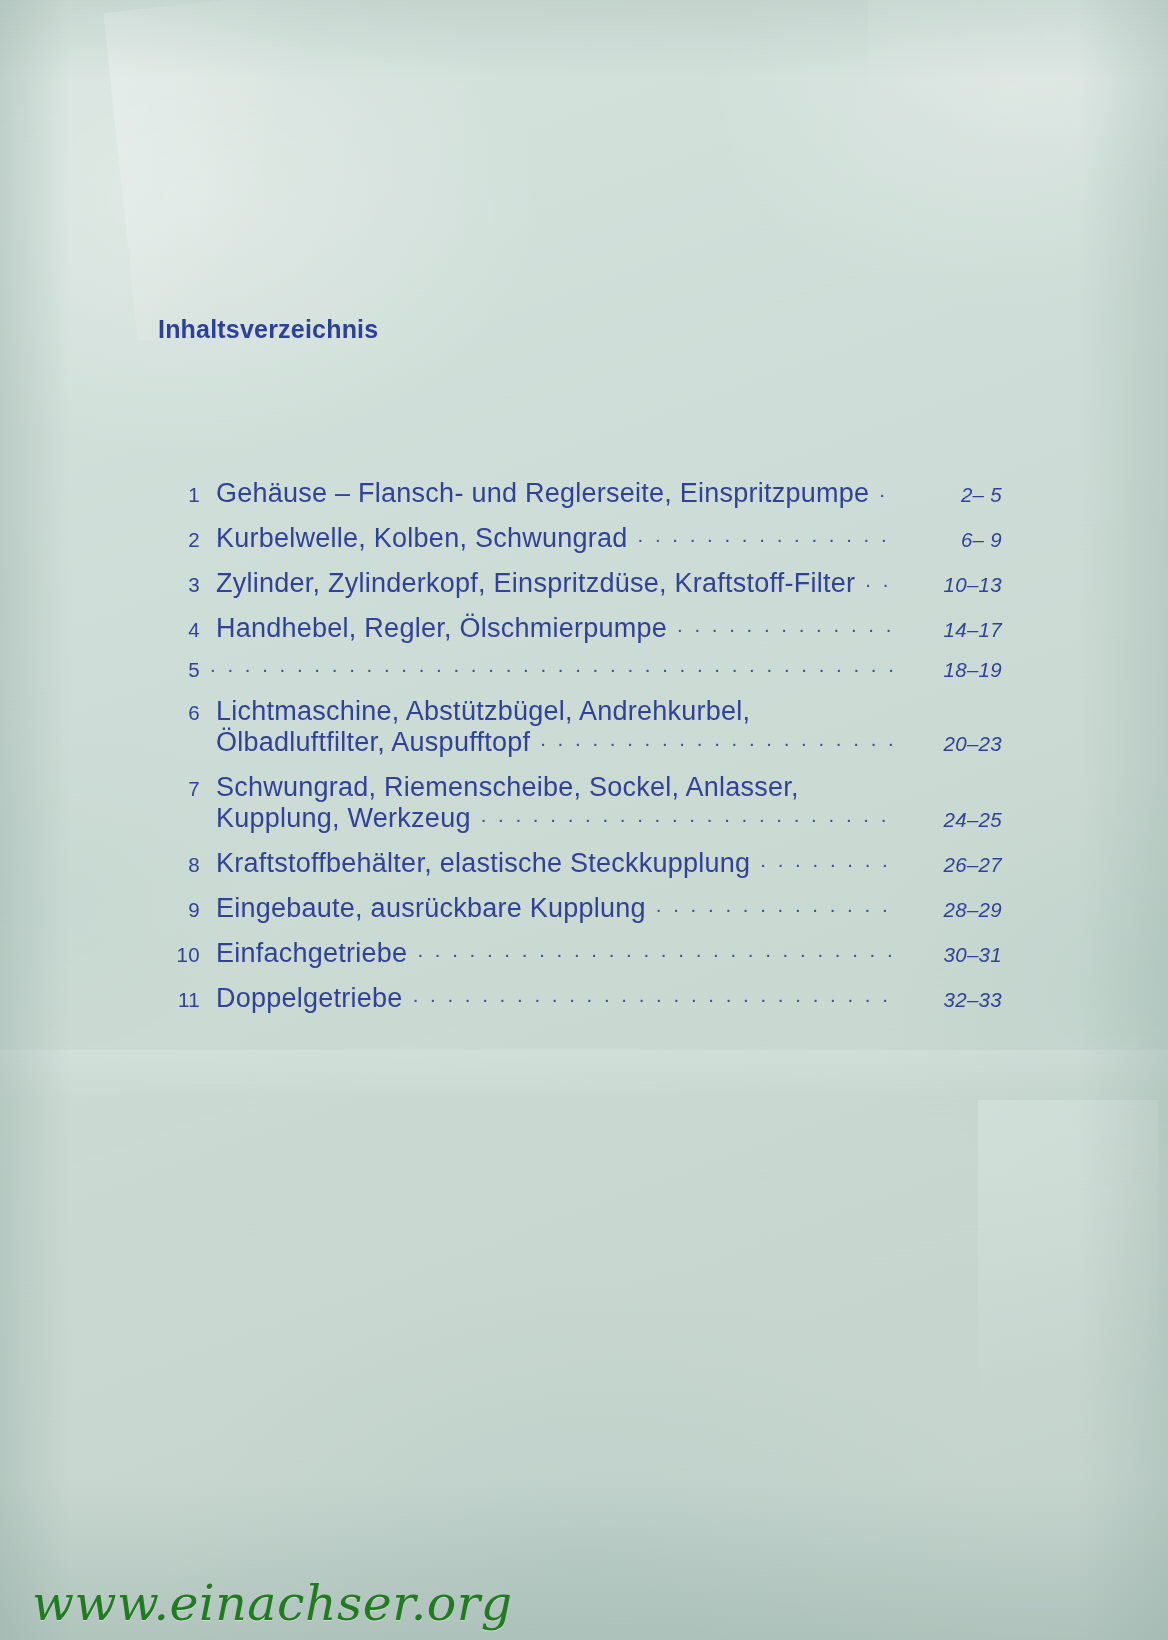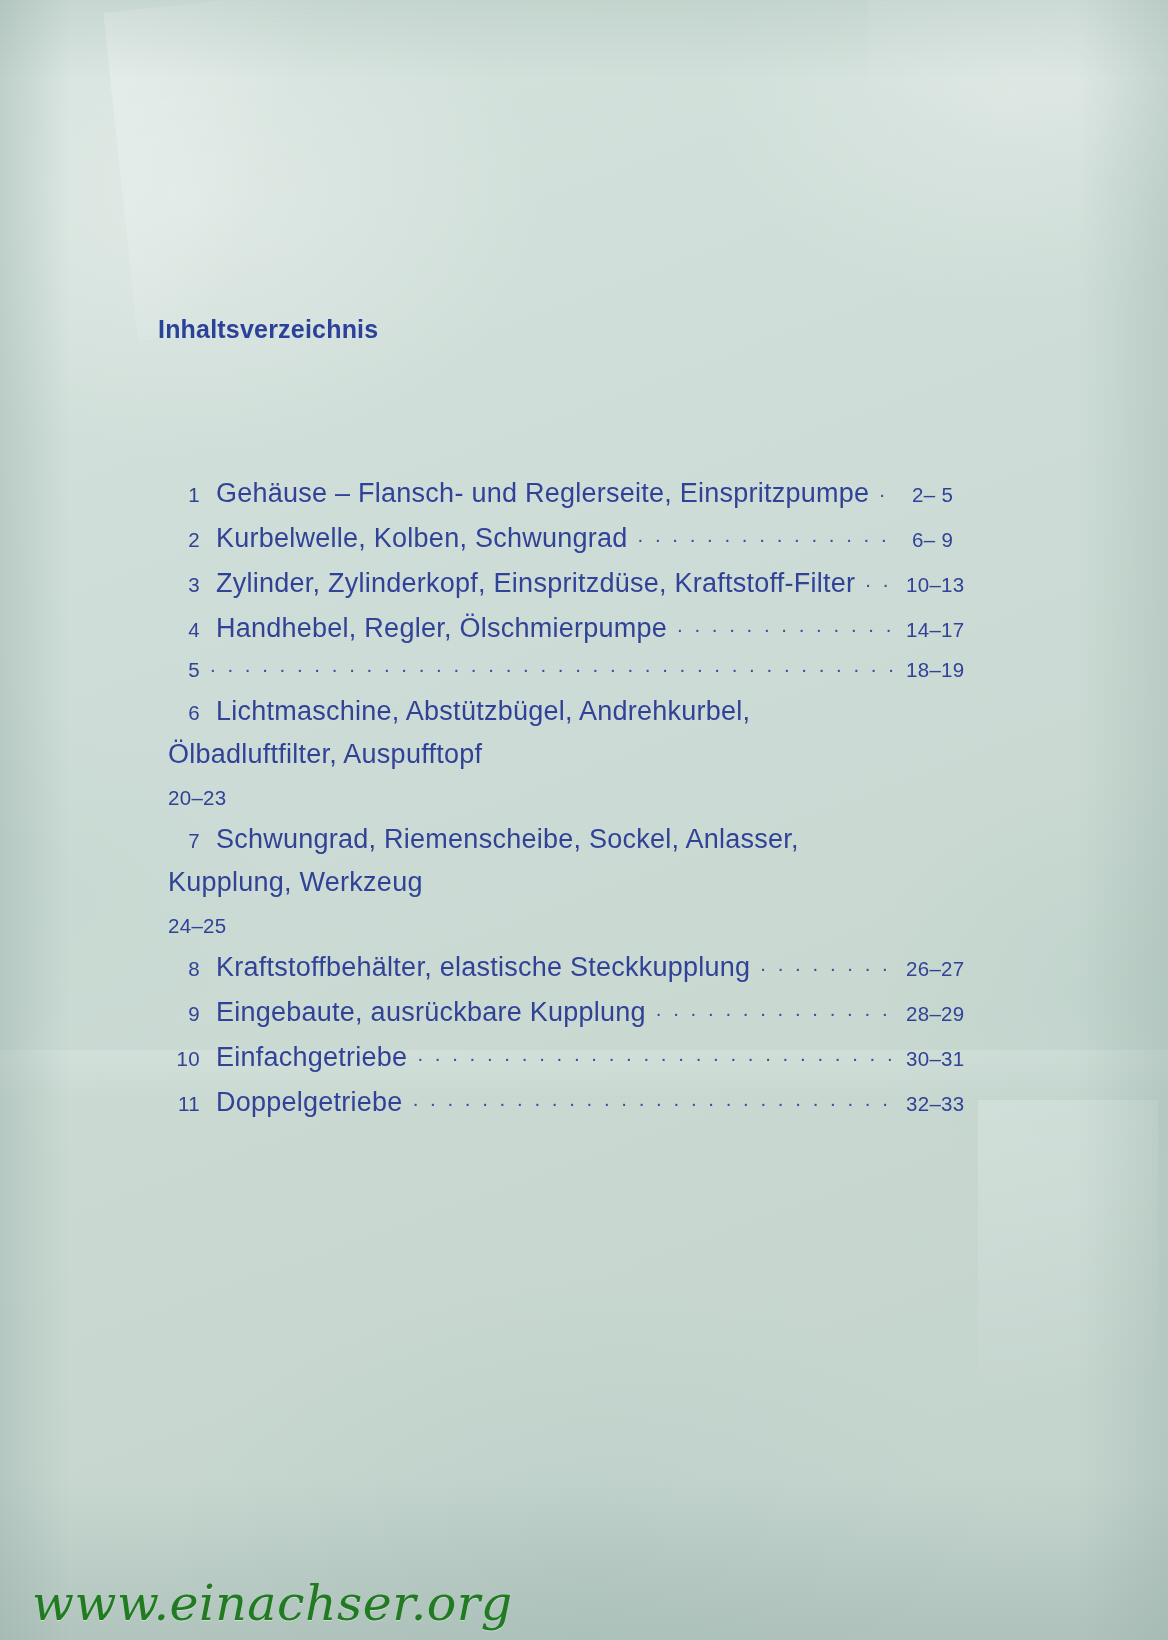--- a/index.html
+++ b/index.html
@@ -126,30 +126,31 @@
     bottom: 0.02em;
     white-space: nowrap;
     font-size: 20.5px;
     letter-spacing: 3.0px;
     color: #3a4d9c;
   }
 
   .pages {
     flex: 0 0 auto;
     width: 96px;
-    text-align: left;
+    text-align: right;
     font-size: 20.5px;
     color: #2f4196;
     letter-spacing: 0.3px;
     white-space: pre;
+    font-style: italic;
   }
 
   
   .toc-line.cont .num { visibility: hidden; }
-  .toc-line.cont { margin-top: 12px; flex-direction: column; }
+  .toc-line.cont { margin-top: 0; }
   .toc-line.noleader .leader::before { content: ""; }
 
   .watermark {
     position: absolute;
     left: 32px;
     bottom: 8px;
     font-family: "DejaVu Serif", serif;
     font-style: italic;
     font-size: 49px;
     color: #1f7a1f;

